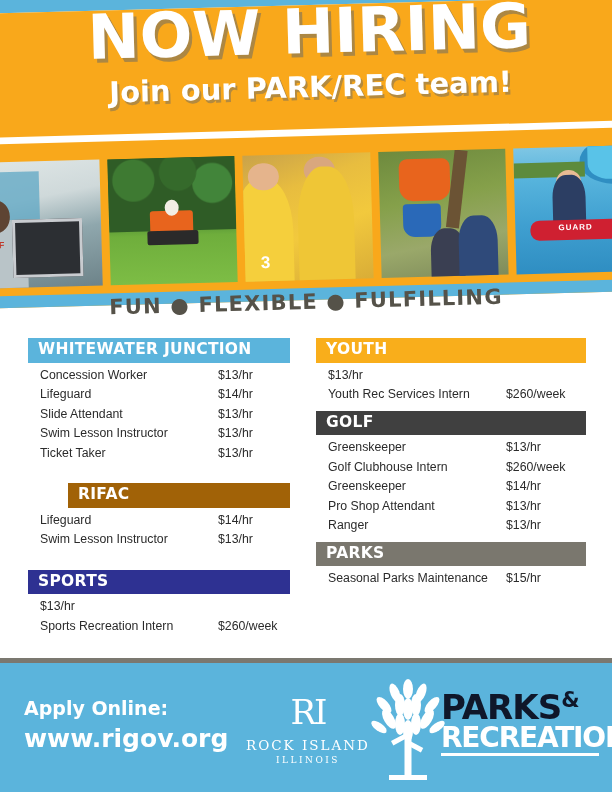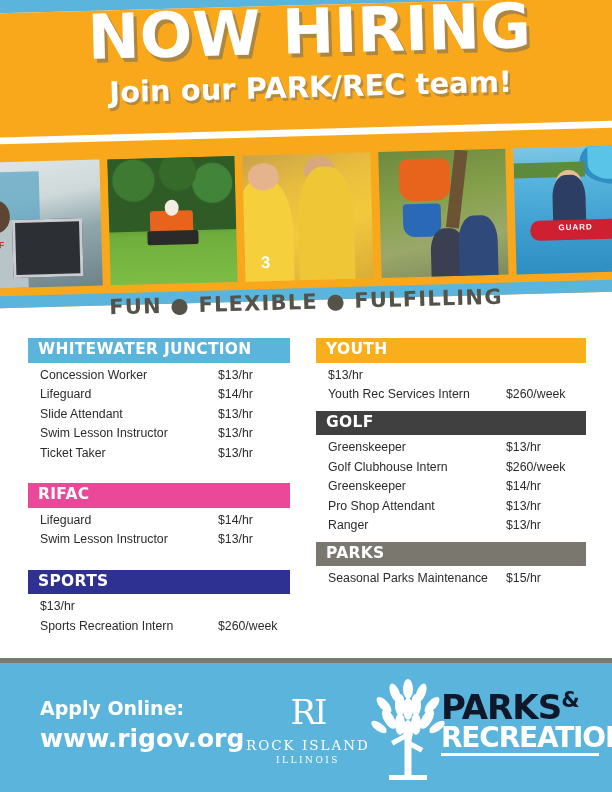--- a/index.html
+++ b/index.html
@@ -143,21 +143,21 @@
   .gap-sm{height:6px;}
 
   
   .footer{
     position:absolute;left:0;top:658px;width:612px;height:134px;
     background:#5bb4dc;
     border-top:5px solid #7b7870;
     box-sizing:border-box;
   }
   .apply{
-    position:absolute;left:40px;top:32px;
+    position:absolute;left:24px;top:32px;
     font-family:"DejaVu Sans", sans-serif;
     font-weight:bold;color:#ffffff;
   }
   .apply .l1{font-size:19px;line-height:1.45;}
   .apply .l2{font-size:25px;line-height:1.3;}
 
   .logo{position:absolute;left:245px;top:16px;width:350px;height:110px;}
   .ri-mono{
     position:absolute;left:8px;top:16px;width:110px;text-align:center;
     font-family:"DejaVu Serif", serif;font-size:34px;color:#fff;line-height:1;letter-spacing:-2px;
@@ -249,21 +249,21 @@
           <div class="row">
             <span class="title">Swim Lesson Instructor</span>
             <span>$13/hr</span>
           </div>
           <div class="row">
             <span class="title">Ticket Taker</span>
             <span>$13/hr</span>
           </div>
         </div>
         <div class="gap"></div>
-        <div class="sec-head" style="background: #ec4899;">RIFAC</div>
+        <div class="sec-head" style="background: #a16207; margin-left: 40px;">RIFAC</div>
         <div class="sec-rows">
           <div class="row">
             <span class="title">Lifeguard</span>
             <span>$14/hr</span>
           </div>
           <div class="row">
             <span class="title">Swim Lesson Instructor</span>
             <span>$13/hr</span>
           </div>
         </div>

